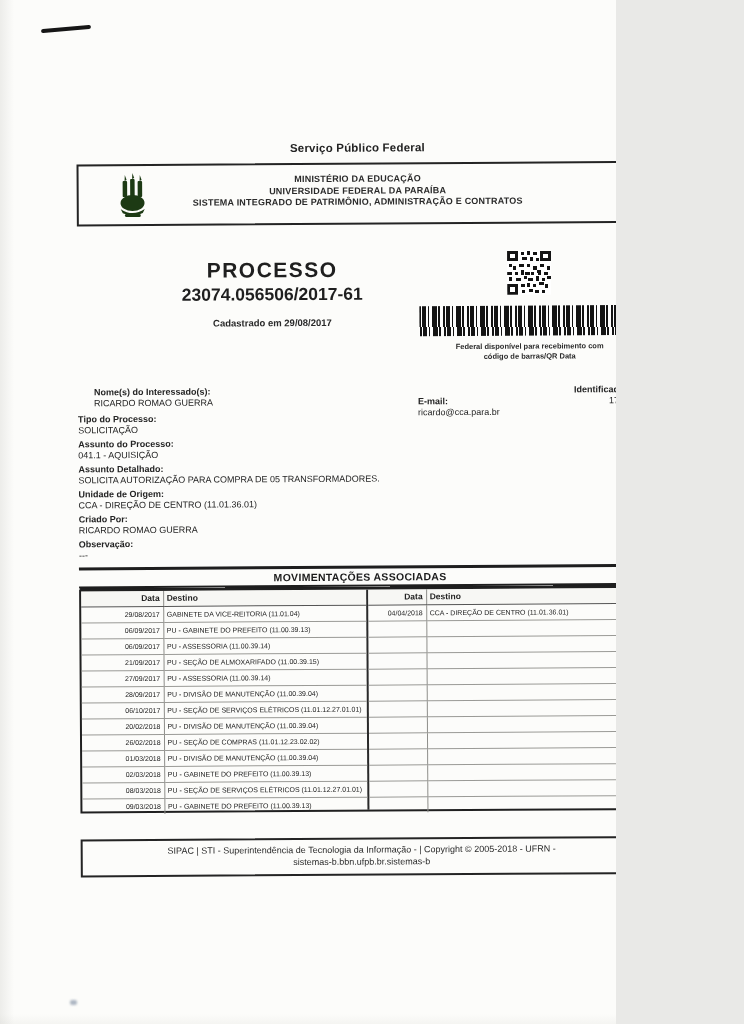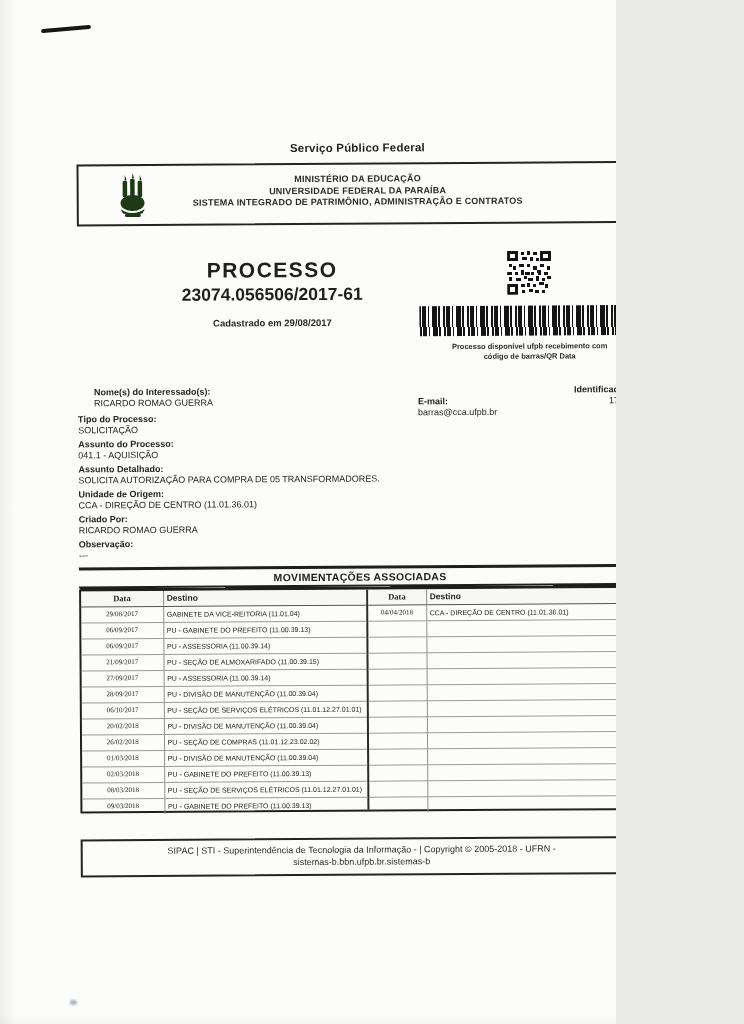--- a/index.html
+++ b/index.html
@@ -60,21 +60,21 @@
   
   .mov-title{top:566px;border-top:3px solid #1e1e1e;border-bottom:2px solid #1e1e1e;text-align:center;
     font-weight:bold;font-size:10.5px;padding:2px 0 2px 0;letter-spacing:.3px;box-shadow:0 3px 0 -1px #1e1e1e;}
   .mov-table{top:588px;height:224px;border:2px solid #202020;box-sizing:border-box;display:flex;}
   .half{position:relative;box-sizing:border-box;}
   .half.left{width:287px;border-right:2px solid #2a2a2a;}
   .half.right{flex:1;}
   table.mv{border-collapse:collapse;width:100%;table-layout:fixed;}
   table.mv th{font-size:8.5px;font-weight:bold;color:#242424;border-bottom:1.5px solid #555;height:15px;padding:0 3px;box-sizing:border-box;background:rgba(240,240,236,.4);}
   table.mv td{font-size:7px;color:#222;border-bottom:1px solid #9a9a96;height:16px;padding:0 3px;box-sizing:border-box;white-space:nowrap;overflow:hidden;}
-  table.mv .c-date{width:82px;text-align:center;border-right:1px solid #8e8e8a;font-family:Liberation Serif, serif;}
+  table.mv .c-date{width:82px;text-align:right;border-right:1px solid #8e8e8a;}
   .half.right table.mv .c-date{width:58px;}
   table.mv .c-dest{text-align:left;}
   table.mv tr:last-child td{border-bottom:none;}
 
   
   .footer-box{top:838px;border:2px solid #242424;box-sizing:border-box;text-align:center;padding:5px 10px 6px;}
   .footer-box .l{font-size:9px;line-height:11.5px;color:#2a2a2a;}
 </style>
 </head>
 <body>
@@ -158,34 +158,34 @@
               <rect x="25" y="22" width="2" height="3"></rect>
             <rect x="10" y="26" width="2" height="2"></rect>
               <rect x="14" y="25" width="3" height="2"></rect>
             <rect x="18" y="26" width="3" height="2"></rect>
               <rect x="23" y="26" width="2" height="2"></rect>
           </g>
         </svg>
       </span>
       <div class="barcode"></div>
       <div class="barcode-caption">
-        <div>Processo disponível ufpb recebimento com</div>
+        <div>Federal disponível para recebimento com</div>
         <div>código de barras/QR Data</div>
       </div>
     </div>
 
     <div class="doc-col fields" style="position:absolute;">
       <div class="frow">
         <div class="c1">
           <div class="flabel">Nome(s) do Interessado(s):</div>
           <div class="fvalue">RICARDO ROMAO GUERRA</div>
         </div>
         <div class="c2">
           <div class="flabel">E-mail:</div>
-          <div class="fvalue">barras@cca.ufpb.br</div>
+          <div class="fvalue">ricardo@cca.para.br</div>
         </div>
         <div class="c3">
           <div class="flabel">Identificador:</div>
           <div class="fvalue">1722417</div>
         </div>
       </div>
       <div class="fgroup">
         <div class="flabel">Tipo do Processo:</div>
         <div class="fvalue">SOLICITAÇÃO</div>
       </div>

